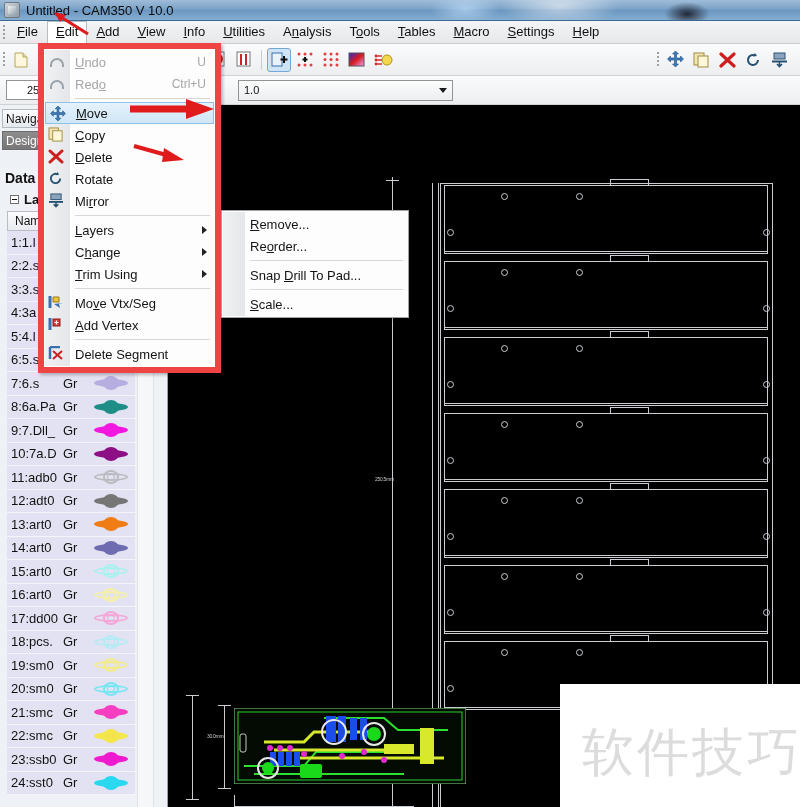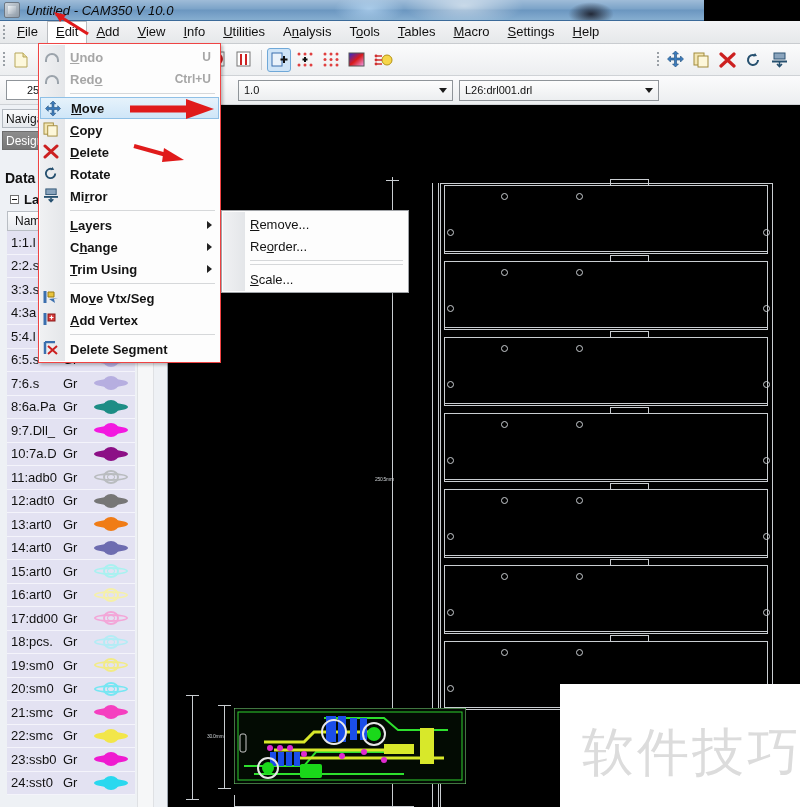--- a/index.html
+++ b/index.html
@@ -6,26 +6,25 @@
   html, body {
     width: 800px; height: 807px;
     font-family: "Liberation Sans", sans-serif;
     overflow: hidden;
     background: #000;
   }
   #app { position: relative; width: 800px; height: 807px; }
 
   
   #titlebar {
-    position: absolute; left: 0; top: 0; width: 704px; height: 21px;
+    position: absolute; left: 0; top: 0; width: 800px; height: 21px;
     background: linear-gradient(to bottom, #9fbcd8 0%, #7ba3c8 45%, #6b96c0 50%, #86aed0 100%);
     display: flex; align-items: center; padding-left: 4px;
     border-bottom: 1px solid #3b6a99;
     overflow: hidden;
-    font-style: italic;
   }
   #titlebar .tb-glow {
     position:absolute; right: 180px; top:-14px; width: 120px; height: 40px;
     background: radial-gradient(ellipse at center, rgba(255,255,255,.55), rgba(255,255,255,0) 70%);
     pointer-events:none;
   }
   #titlebar .tb-glow2 {
     position:absolute; right: 300px; top:-6px; width: 70px; height: 30px;
     background: radial-gradient(ellipse at center, rgba(200,230,255,.6), rgba(255,255,255,0) 70%);
     pointer-events:none;
@@ -214,24 +213,23 @@
   }
   #wmtext {
     position: absolute; left: 582px; top: 718px;
     font-size: 52px; color: #dcdcdc; font-family: "DejaVu Sans", sans-serif;
     letter-spacing: 3px; white-space: nowrap;
   }
 
   
   #editmenu {
     position: absolute; left: 38px; top: 43px; width: 183px;
-    background: #fdfdfd; border: 1px solid #ef4444;
+    background: #fdfdfd; border: 6px solid #ef4444;
     z-index: 80; box-shadow: 2px 2px 3px rgba(0,0,0,.25);
     padding: 2px 0;
-    font-weight: bold;
   }
   #editmenu .gutter {
     position: absolute; left: 1px; top: 1px; width: 25px; bottom: 1px;
     background: linear-gradient(to right,#f0f1f3,#e4e6e9);
   }
   .mrow {
     position: relative; height: 22px; display: flex; align-items: center;
     font-size: 13px; color: #141414; padding-left: 31px; z-index: 2;
   }
   .mrow.dis { color: #a6a6a6; }
@@ -432,26 +430,20 @@
         </svg>
     </div>
     <div style="width:8px"></div>
   </div>
 
   <div id="toolbar2">
     <div class="tfield" style="width:56px">25.0</div>
     <div style="width:170px"></div>
     <div class="tcombo" style="width:215px">
       <span>1.0</span>
-      <span class="arw">
-          <span class="caret-d"></span>
-        </span>
-    </div>
-    <div class="tcombo" style="width:200px">
-      <span>L26:drl001.drl</span>
       <span class="arw">
           <span class="caret-d"></span>
         </span>
     </div>
   </div>
 
   <div id="leftpanel">
     <div class="side-tab" id="tab-nav">
       <span>Navigator</span>
     </div>
@@ -994,20 +986,23 @@
     <div class="gutter"></div>
 
     <div class="mrow">
       <span><span class="mn">R</span>emove...</span>
     </div>
     <div class="mrow">
       <span>Re<span class="mn">o</span>rder...</span>
     </div>
     <div class="msep"></div>
 
+    <div class="mrow">
+      <span>Snap <span class="mn">D</span>rill To Pad...</span>
+    </div>
     <div class="msep"></div>
 
     <div class="mrow">
       <span><span class="mn">S</span>cale...</span>
     </div>
   </div>
 
   <svg class="ann" style="left:40px; top:8px; width:60px; height:30px;" viewBox="0 0 60 30">
     <path d="M48 26 L16 6" stroke="#e01b1b" stroke-width="3.2" fill="none"></path>
     <path d="M14 4 L26 7 L20 14 Z" fill="#e01b1b"></path>

